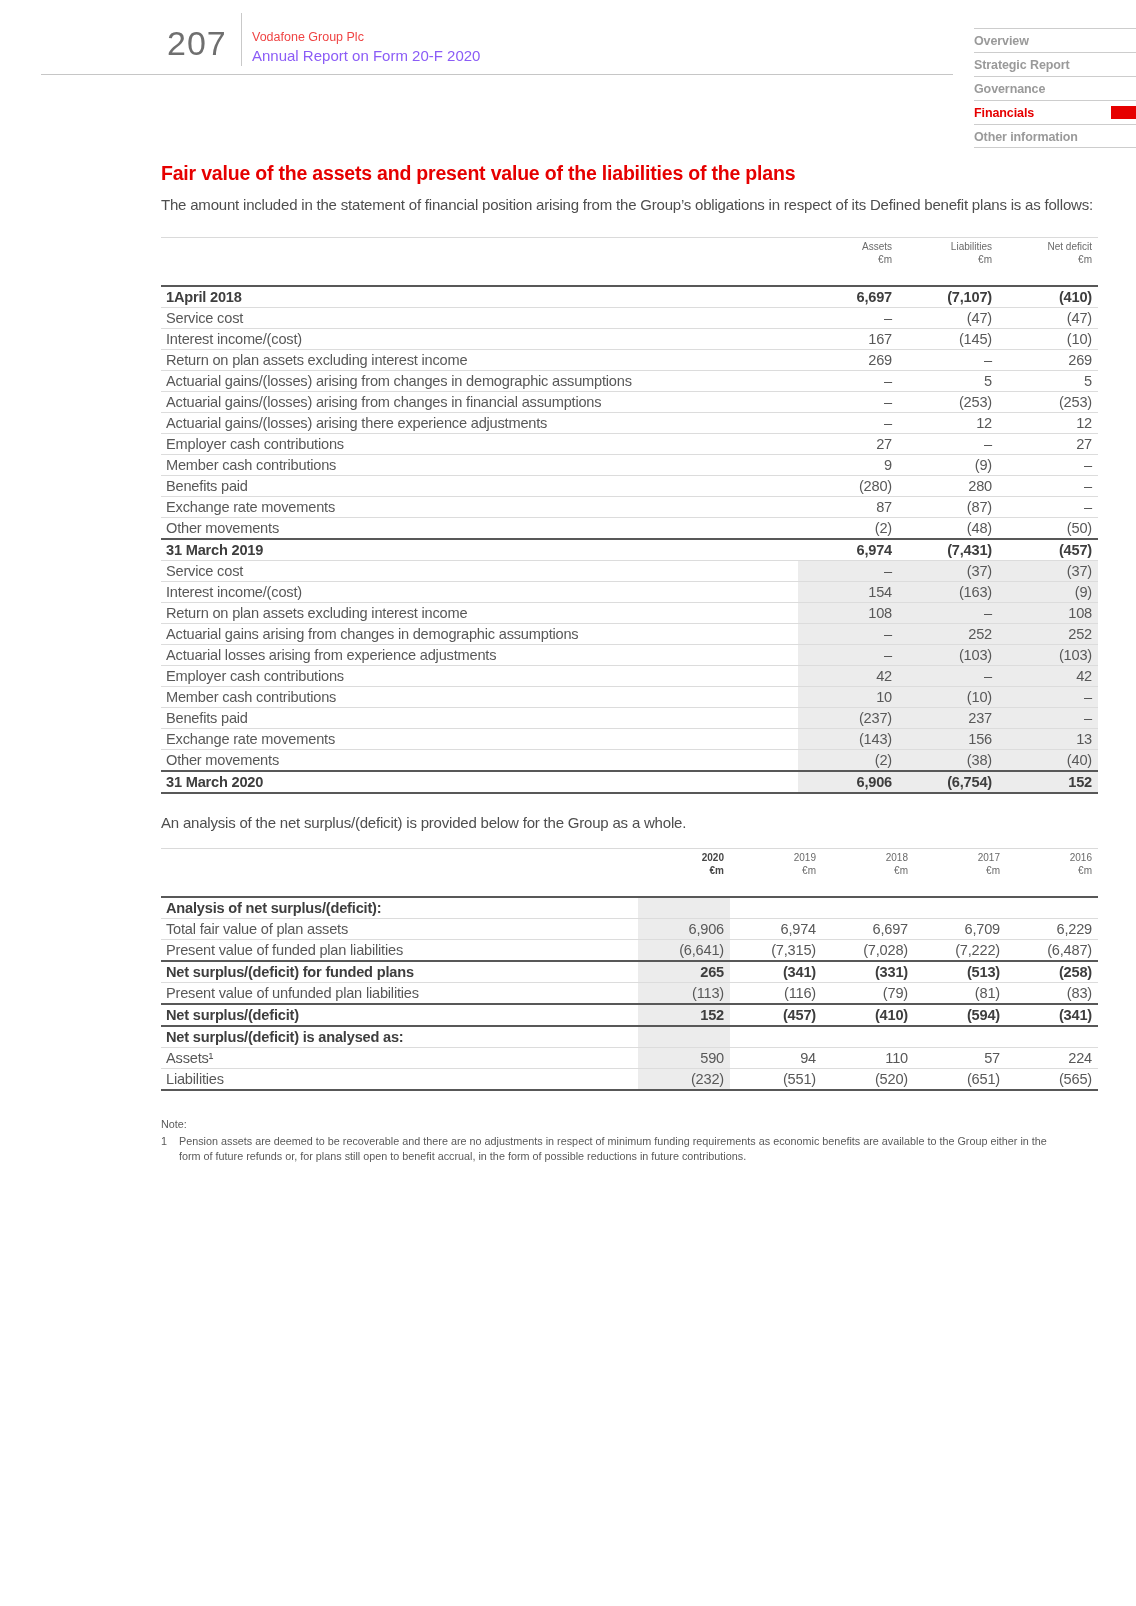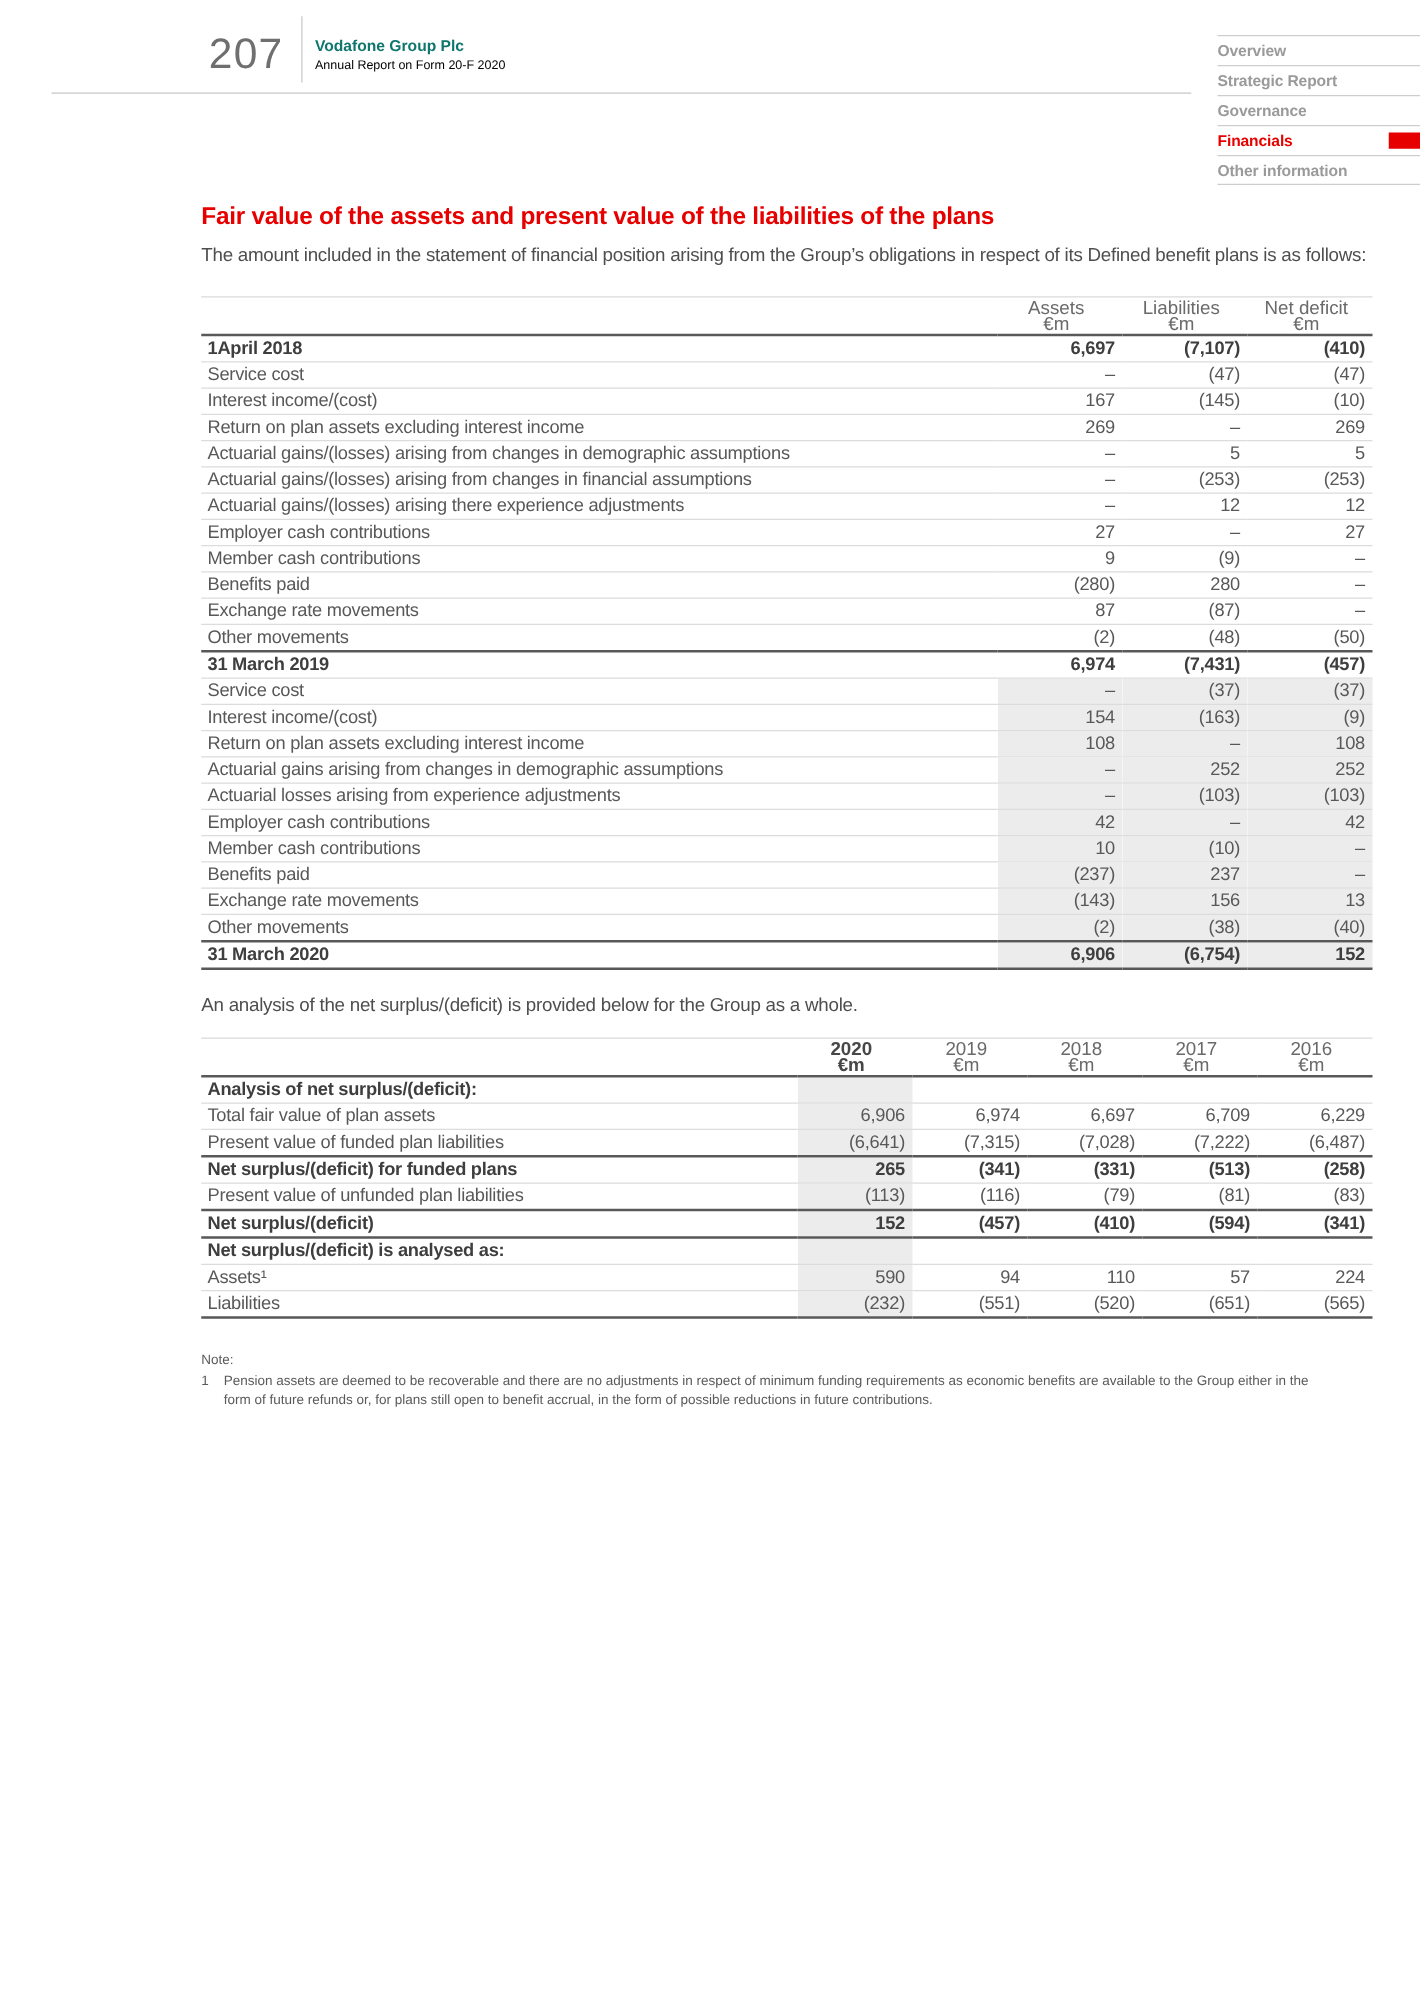--- a/index.html
+++ b/index.html
@@ -17,22 +17,22 @@
   
   .page-number {
     position: absolute; left: 126px; top: 24px;
     font-size: 34px; font-weight: 400; color: #6f6f6f; letter-spacing: 1px;
   }
   .header-vline {
     position: absolute; left: 200px; top: 13px;
     width: 1px; height: 53px; background: #c9c9c9;
   }
   .doc-block { position: absolute; left: 211px; top: 30px; }
-  .doc-title { font-size: 12.5px; font-weight: 700; color: #0f766e; }
-  .doc-subtitle { font-size: 10px; color: #000000; margin-top: 3px; }
+  .doc-title { font-size: 12.5px; font-weight: 400; color: #ef4444; }
+  .doc-subtitle { font-size: 15px; color: #8b5cf6; margin-top: 3px; }
   .header-rule {
     position: absolute; left: 0; top: 74px;
     width: 912px; height: 1px; background: #c6c6c6;
   }
 
   
   .section-nav { position: absolute; left: 933px; top: 28px; width: 203px; }
   .nav-item {
     position: relative; height: 24px; line-height: 24px;
     border-top: 1px solid #cdcdcd;
@@ -59,23 +59,23 @@
 
   
   .fin-table {
     border-collapse: collapse; table-layout: fixed;
     width: 937px; margin-top: 17px;
     border-bottom: 2px solid #585858;
   }
   .t1 { margin-top: 21px; }
   .fin-table thead tr { border-top: 1px solid #dadada; border-bottom: 2px solid #585858; }
   .fin-table th {
-    font-size: 15px; font-weight: 400; color: #6a6a6a;
-    text-align: center; vertical-align: bottom;
-    padding: 3px 6px 1px 0; line-height: 12px;
+    font-size: 10px; font-weight: 400; color: #6a6a6a;
+    text-align: right; vertical-align: bottom;
+    padding: 3px 6px 19px 0; line-height: 12px;
   }
   .fin-table th.bold-col { font-weight: 700; color: #474747; }
   .fin-table th .col-unit { margin-top: 1px; }
   .fin-table td {
     font-size: 14.6px; line-height: 16px; letter-spacing: -0.2px;
     padding: 2px 0 2px 5px; color: #585858;
     white-space: nowrap; overflow: hidden; vertical-align: middle;
   }
   .fin-table td.num { text-align: right; padding-left: 0; padding-right: 6px; }
   .fin-table tbody tr { border-top: 1px solid #dcdcdc; }

